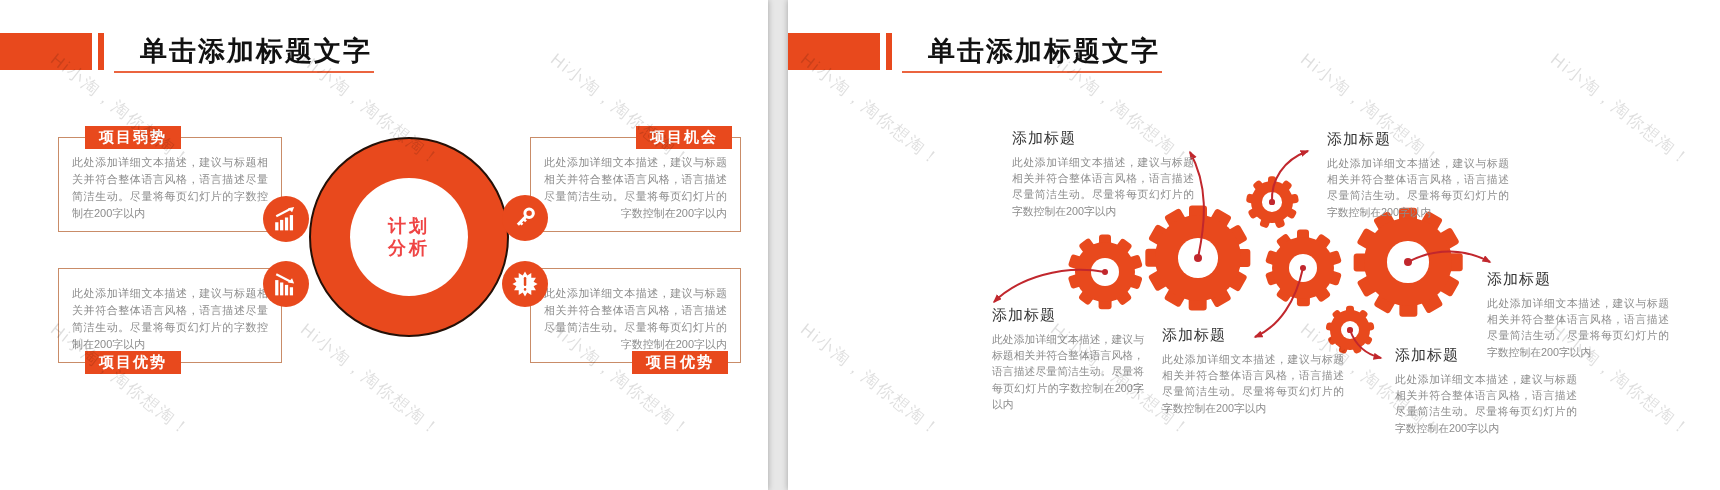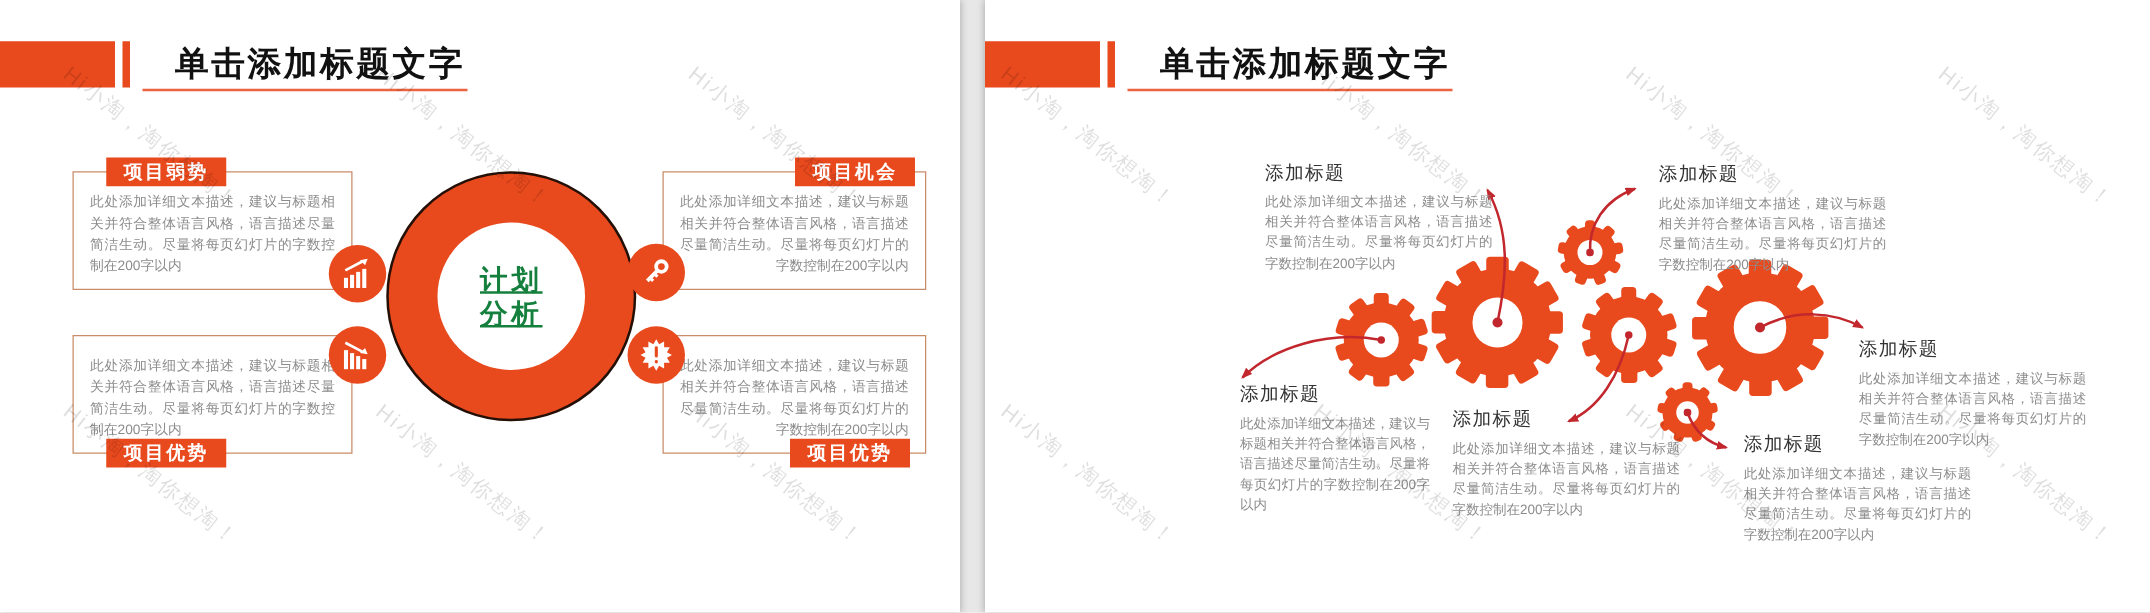--- a/index.html
+++ b/index.html
@@ -27,21 +27,21 @@
   .tab-top{top:-12px;} .tab-bottom{bottom:-12px;}
   .btxt{position:absolute; left:13px; right:13px; top:16px; font-size:11px; line-height:1.55;
         color:var(--graytext); text-align:justify;}
   .rt{text-align:justify; text-align-last:right;}
 
   
   .bigc{position:absolute; left:309px; top:137px; width:200px; height:200px; border-radius:50%;
         background:var(--accent); border:2px solid var(--ink); z-index:2;}
   .bigc-in{position:absolute; left:39px; top:39px; width:118px; height:118px; border-radius:50%;
            background:#fff; display:flex; flex-direction:column; align-items:center; justify-content:center;}
-  .bigc-in div{font-size:22px; font-weight:bold; color:#15803d; letter-spacing:3px; line-height:1.25;text-decoration:underline;}
+  .bigc-in div{font-size:18px; font-weight:bold; color:#ef4444; letter-spacing:3px; line-height:1.25;}
   .mini{position:absolute; width:46px; height:46px; border-radius:50%; background:var(--accent);
         z-index:4; display:flex; align-items:center; justify-content:center;}
 
   
   .gear{position:absolute;}
   .gear .tooth{position:absolute; background:var(--accent); border-radius:3px;}
   .gear .gbody{position:absolute; background:var(--accent); border-radius:50%;}
   .gear .ghole{position:absolute; background:#fff; border-radius:50%;}
   .gear .gdot{position:absolute; background:var(--arrow); border-radius:50%; z-index:2;}
   .arrows{position:absolute; left:0; top:0; pointer-events:none; z-index:5;}

